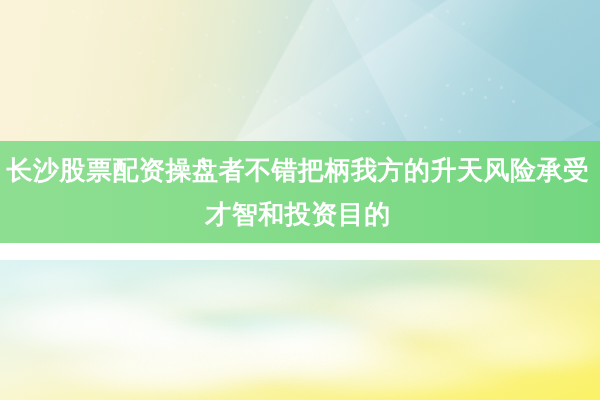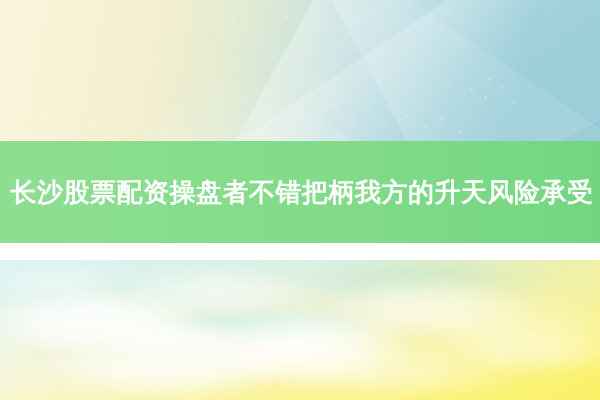--- a/index.html
+++ b/index.html
@@ -85,21 +85,21 @@
     width: 600px;
     height: 102px;
     background: linear-gradient(90deg,
         #8ede91 0%,
         #88dd8d 30%,
         #80da87 62%,
         #78d884 86%,
         #72d67f 100%);
     display: flex;
     flex-direction: column;
-    align-items: flex-end;
+    align-items: flex-start;
     justify-content: center;
   }
   .headline {
     width: 596px;
     text-align: center;
     color: #ffffff;
     font-size: 26px;
     font-weight: 700;
     line-height: 44px;
     letter-spacing: 0.5px;
@@ -235,20 +235,21 @@
         <rect x="76" y="114" width="3" height="3"></rect>
         <rect x="60" y="124" width="3" height="3"></rect>
         <rect x="44" y="118" width="3" height="3"></rect>
         <rect x="28" y="128" width="3" height="3"></rect>
       </g>
     </svg>
   </div>
 
   <div class="green-band">
     <div class="headline headline-line-1">长沙股票配资操盘者不错把柄我方的升天风险承受</div>
+    <div class="headline headline-line-2">才智和投资目的</div>
   </div>
 
   <div class="bottom-section">
     <div class="aqua-patch-2"></div>
     <div class="cloud c8"></div>
     <div class="cloud c2"></div>
     <div class="cloud c4"></div>
     <div class="cloud c1"></div>
     <div class="aqua-patch"></div>
     <div class="cloud c9"></div>

